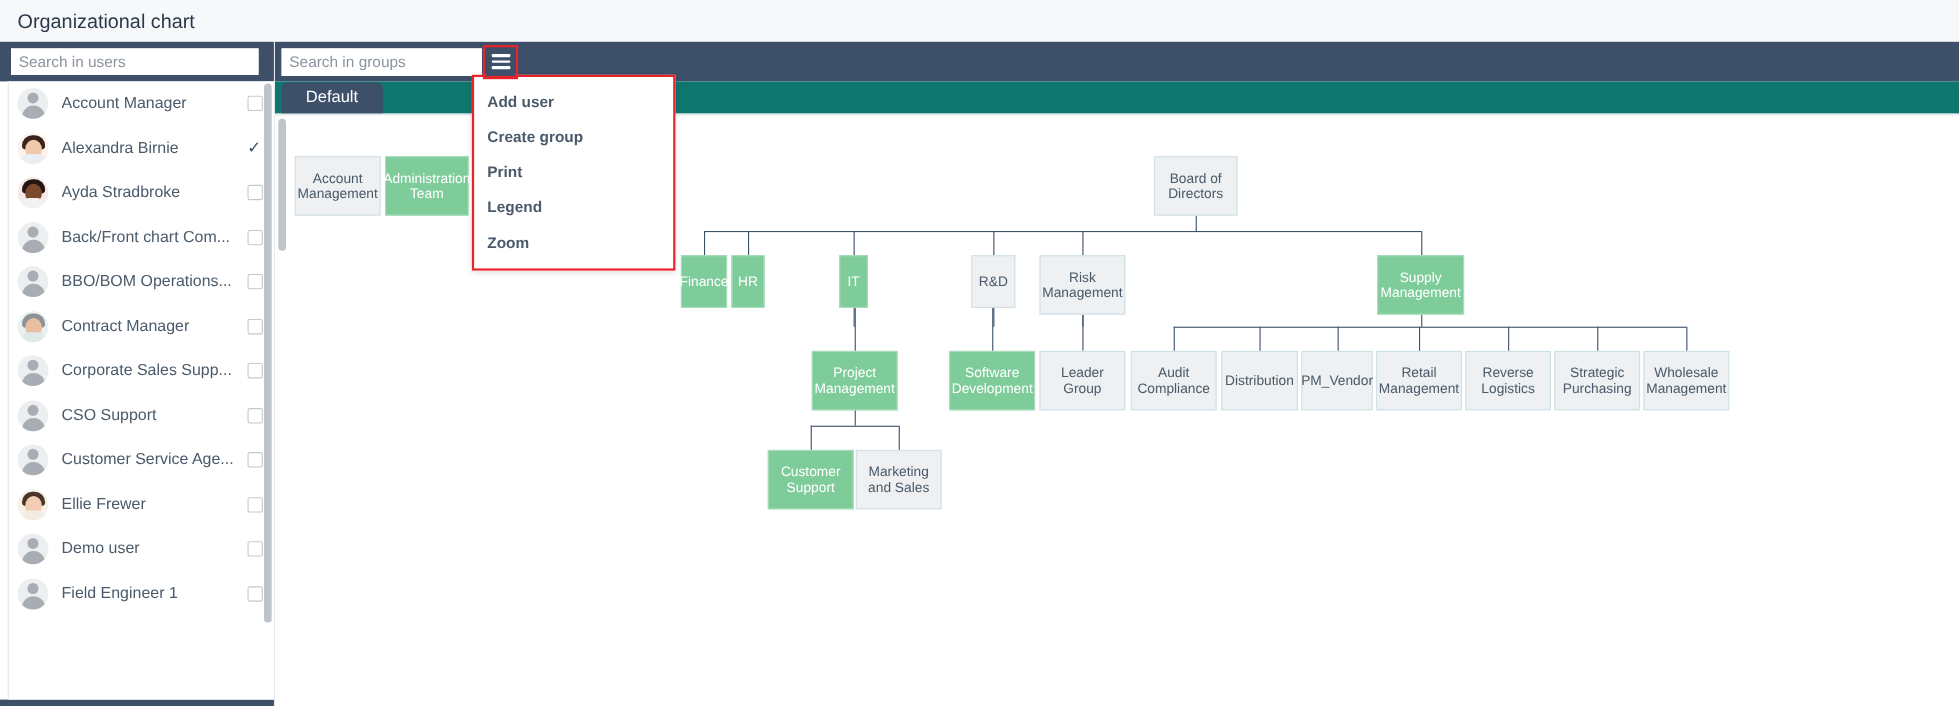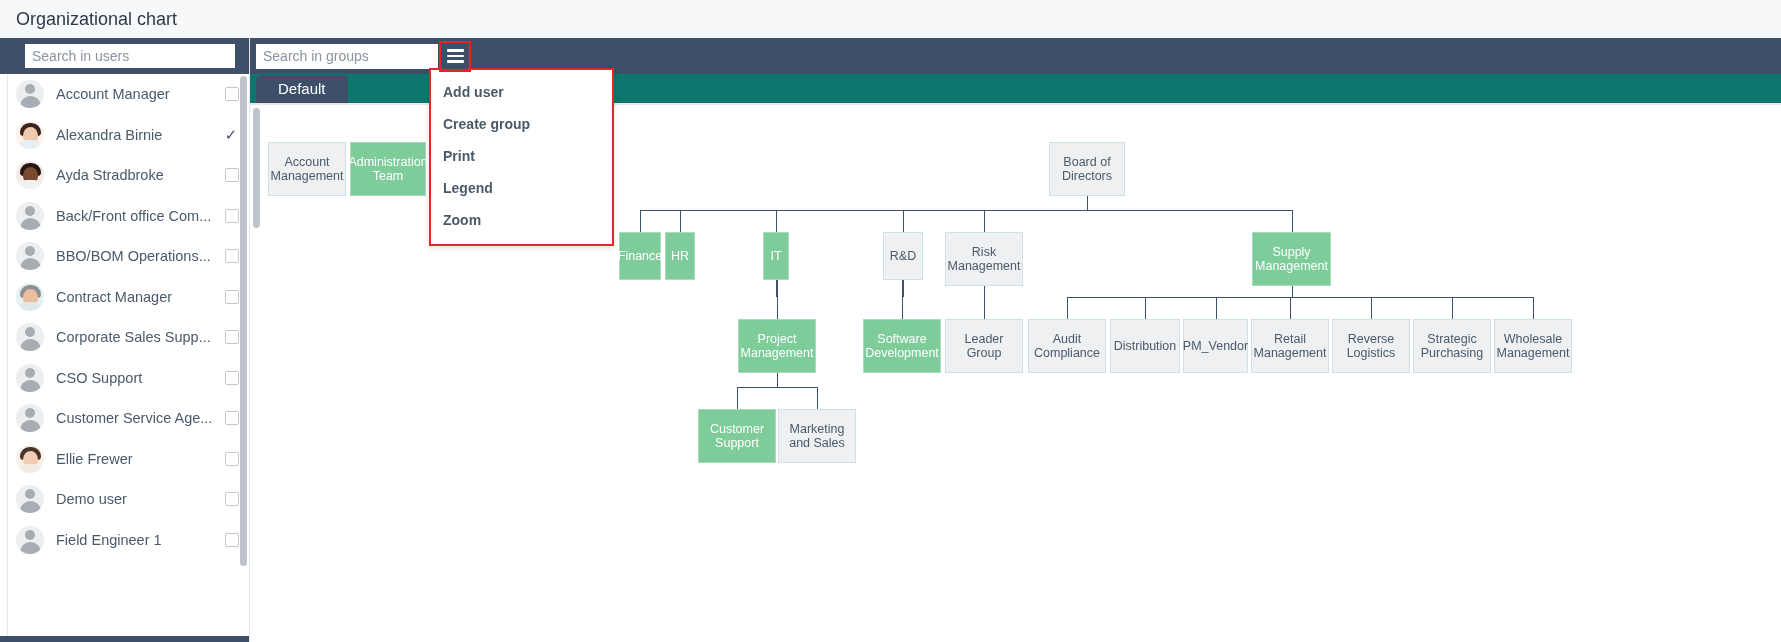--- a/index.html
+++ b/index.html
@@ -36,21 +36,21 @@
     flex: 0 0 250px;
     display: flex; flex-direction: column;
     background: #ffffff;
     border-right: 1px solid #e4e7ec;
     position: relative;
   }
   .users-searchbar {
     height: 36px;
     background: #3d4f69;
     display: flex; align-items: center;
-    padding: 0 14px 0 25px;
+    padding: 0 14px 0 10px;
   }
   .users-searchbar input {
     flex: 1;
     height: 24px;
     border: 1px solid #ffffff;
     background: #ffffff;
     font-size: 14px;
     font-family: "Liberation Sans", sans-serif;
     color: #3d4f69;
     padding: 0 6px;
@@ -310,21 +310,21 @@
           <div class="avatar photo" style="background: rgb(246, 233, 231);">
             <div class="hair" style="background:#241610"></div>
             <div class="skin" style="background:#7b4a2e"></div>
             <div class="body" style="background:#f2f2f2"></div>
           </div>
           <div class="user-name">Ayda Stradbroke</div>
           <div class="user-check"></div>
         </div>
         <div class="user-row">
           <div class="avatar generic"></div>
-          <div class="user-name">Back/Front office Com...</div>
+          <div class="user-name">Back/Front chart Com...</div>
           <div class="user-check"></div>
         </div>
         <div class="user-row">
           <div class="avatar generic"></div>
           <div class="user-name">BBO/BOM Operations...</div>
           <div class="user-check"></div>
         </div>
         <div class="user-row">
           <div class="avatar photo" style="background: rgb(233, 242, 240);">
             <div class="hair" style="background:#8d9196"></div>

